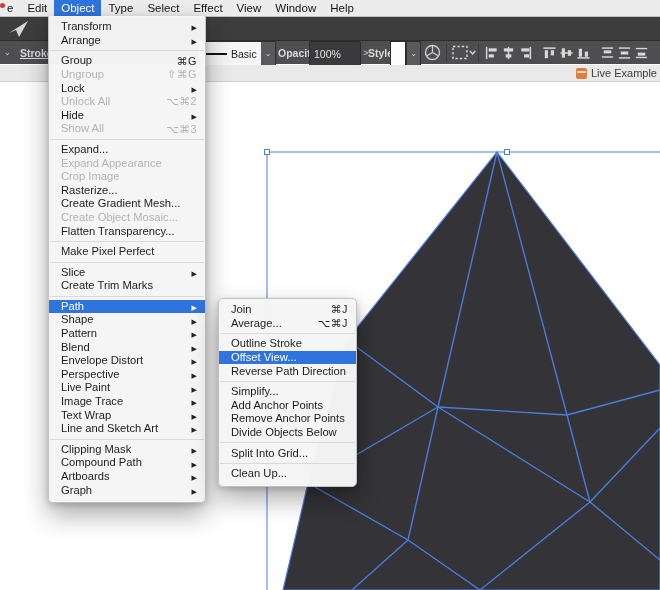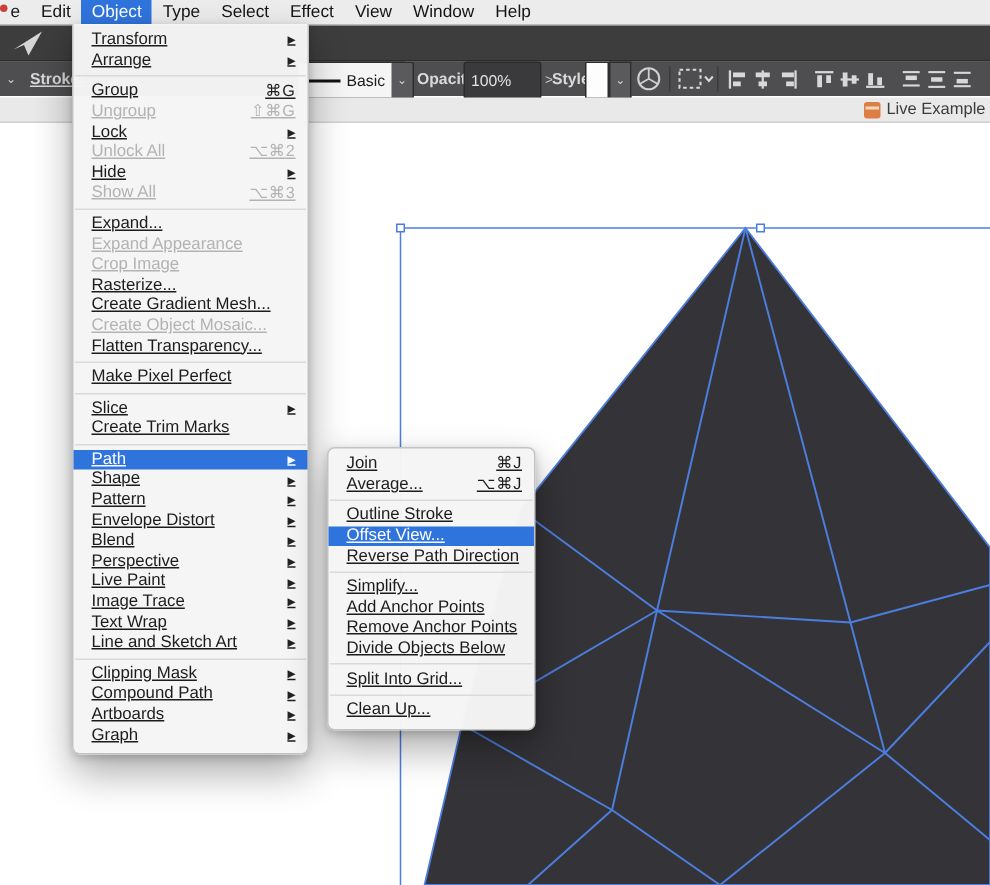--- a/index.html
+++ b/index.html
@@ -59,21 +59,21 @@
   .badge .cube{width:11px;height:11px;background:var(--badge);border-radius:2px;position:relative;}
   .badge .cube:after{content:"";position:absolute;left:1px;right:1px;top:3px;height:2px;background:#f7d9bf;}
   
   .menu-panel{
     position:absolute;z-index:6;background:rgba(245,245,245,0.98);
     border:1px solid #c3c3c3;box-shadow:0 12px 26px rgba(0,0,0,0.33),0 2px 6px rgba(0,0,0,0.18);
     padding:4px 0 5px 0;box-sizing:border-box;
   }
   #object-menu{left:48px;top:16px;width:158px;border-top:none;border-radius:0 0 5px 5px;}
   #path-submenu{left:218px;top:298px;width:139px;border-radius:5px;}
-  .mi{display:flex;align-items:center;height:13.6px;padding:0 8px 0 12px;font-size:11.2px;color:#1c1c1c;line-height:1;cursor:default;white-space:nowrap;text-decoration:underline;}
+  .mi{display:flex;align-items:center;height:13.6px;padding:0 8px 0 12px;font-size:11.2px;color:#1c1c1c;line-height:1;cursor:default;white-space:nowrap;}
   .mi .lbl{flex:0 0 auto;}
   .mi .sc{margin-left:auto;color:#1c1c1c;font-size:10.8px;letter-spacing:0.5px;}
   .mi .arr{margin-left:auto;font-size:7px;color:#222;transform:translateY(0.5px);}
   .mi.dis,.mi.dis .sc{color:#b3b3b3;}
   .mi.hl{background:var(--menu-hl);color:#fff;gap:24px;}
   .mi.hl .sc,.mi.hl .arr{color:#fff;}
   .msep{height:1px;background:#dadada;margin:3px 1px 3px 1px;}
 </style>
 </head>
 <body>
@@ -311,25 +311,25 @@
     </div>
     <div class="mi">
       <span class="lbl">Shape</span>
       <span class="arr">▶</span>
     </div>
     <div class="mi">
       <span class="lbl">Pattern</span>
       <span class="arr">▶</span>
     </div>
     <div class="mi">
+      <span class="lbl">Blend</span>
+      <span class="arr">▶</span>
+    </div>
+    <div class="mi">
       <span class="lbl">Envelope Distort</span>
-      <span class="arr">▶</span>
-    </div>
-    <div class="mi">
-      <span class="lbl">Blend</span>
       <span class="arr">▶</span>
     </div>
     <div class="mi">
       <span class="lbl">Perspective</span>
       <span class="arr">▶</span>
     </div>
     <div class="mi">
       <span class="lbl">Live Paint</span>
       <span class="arr">▶</span>
     </div>

